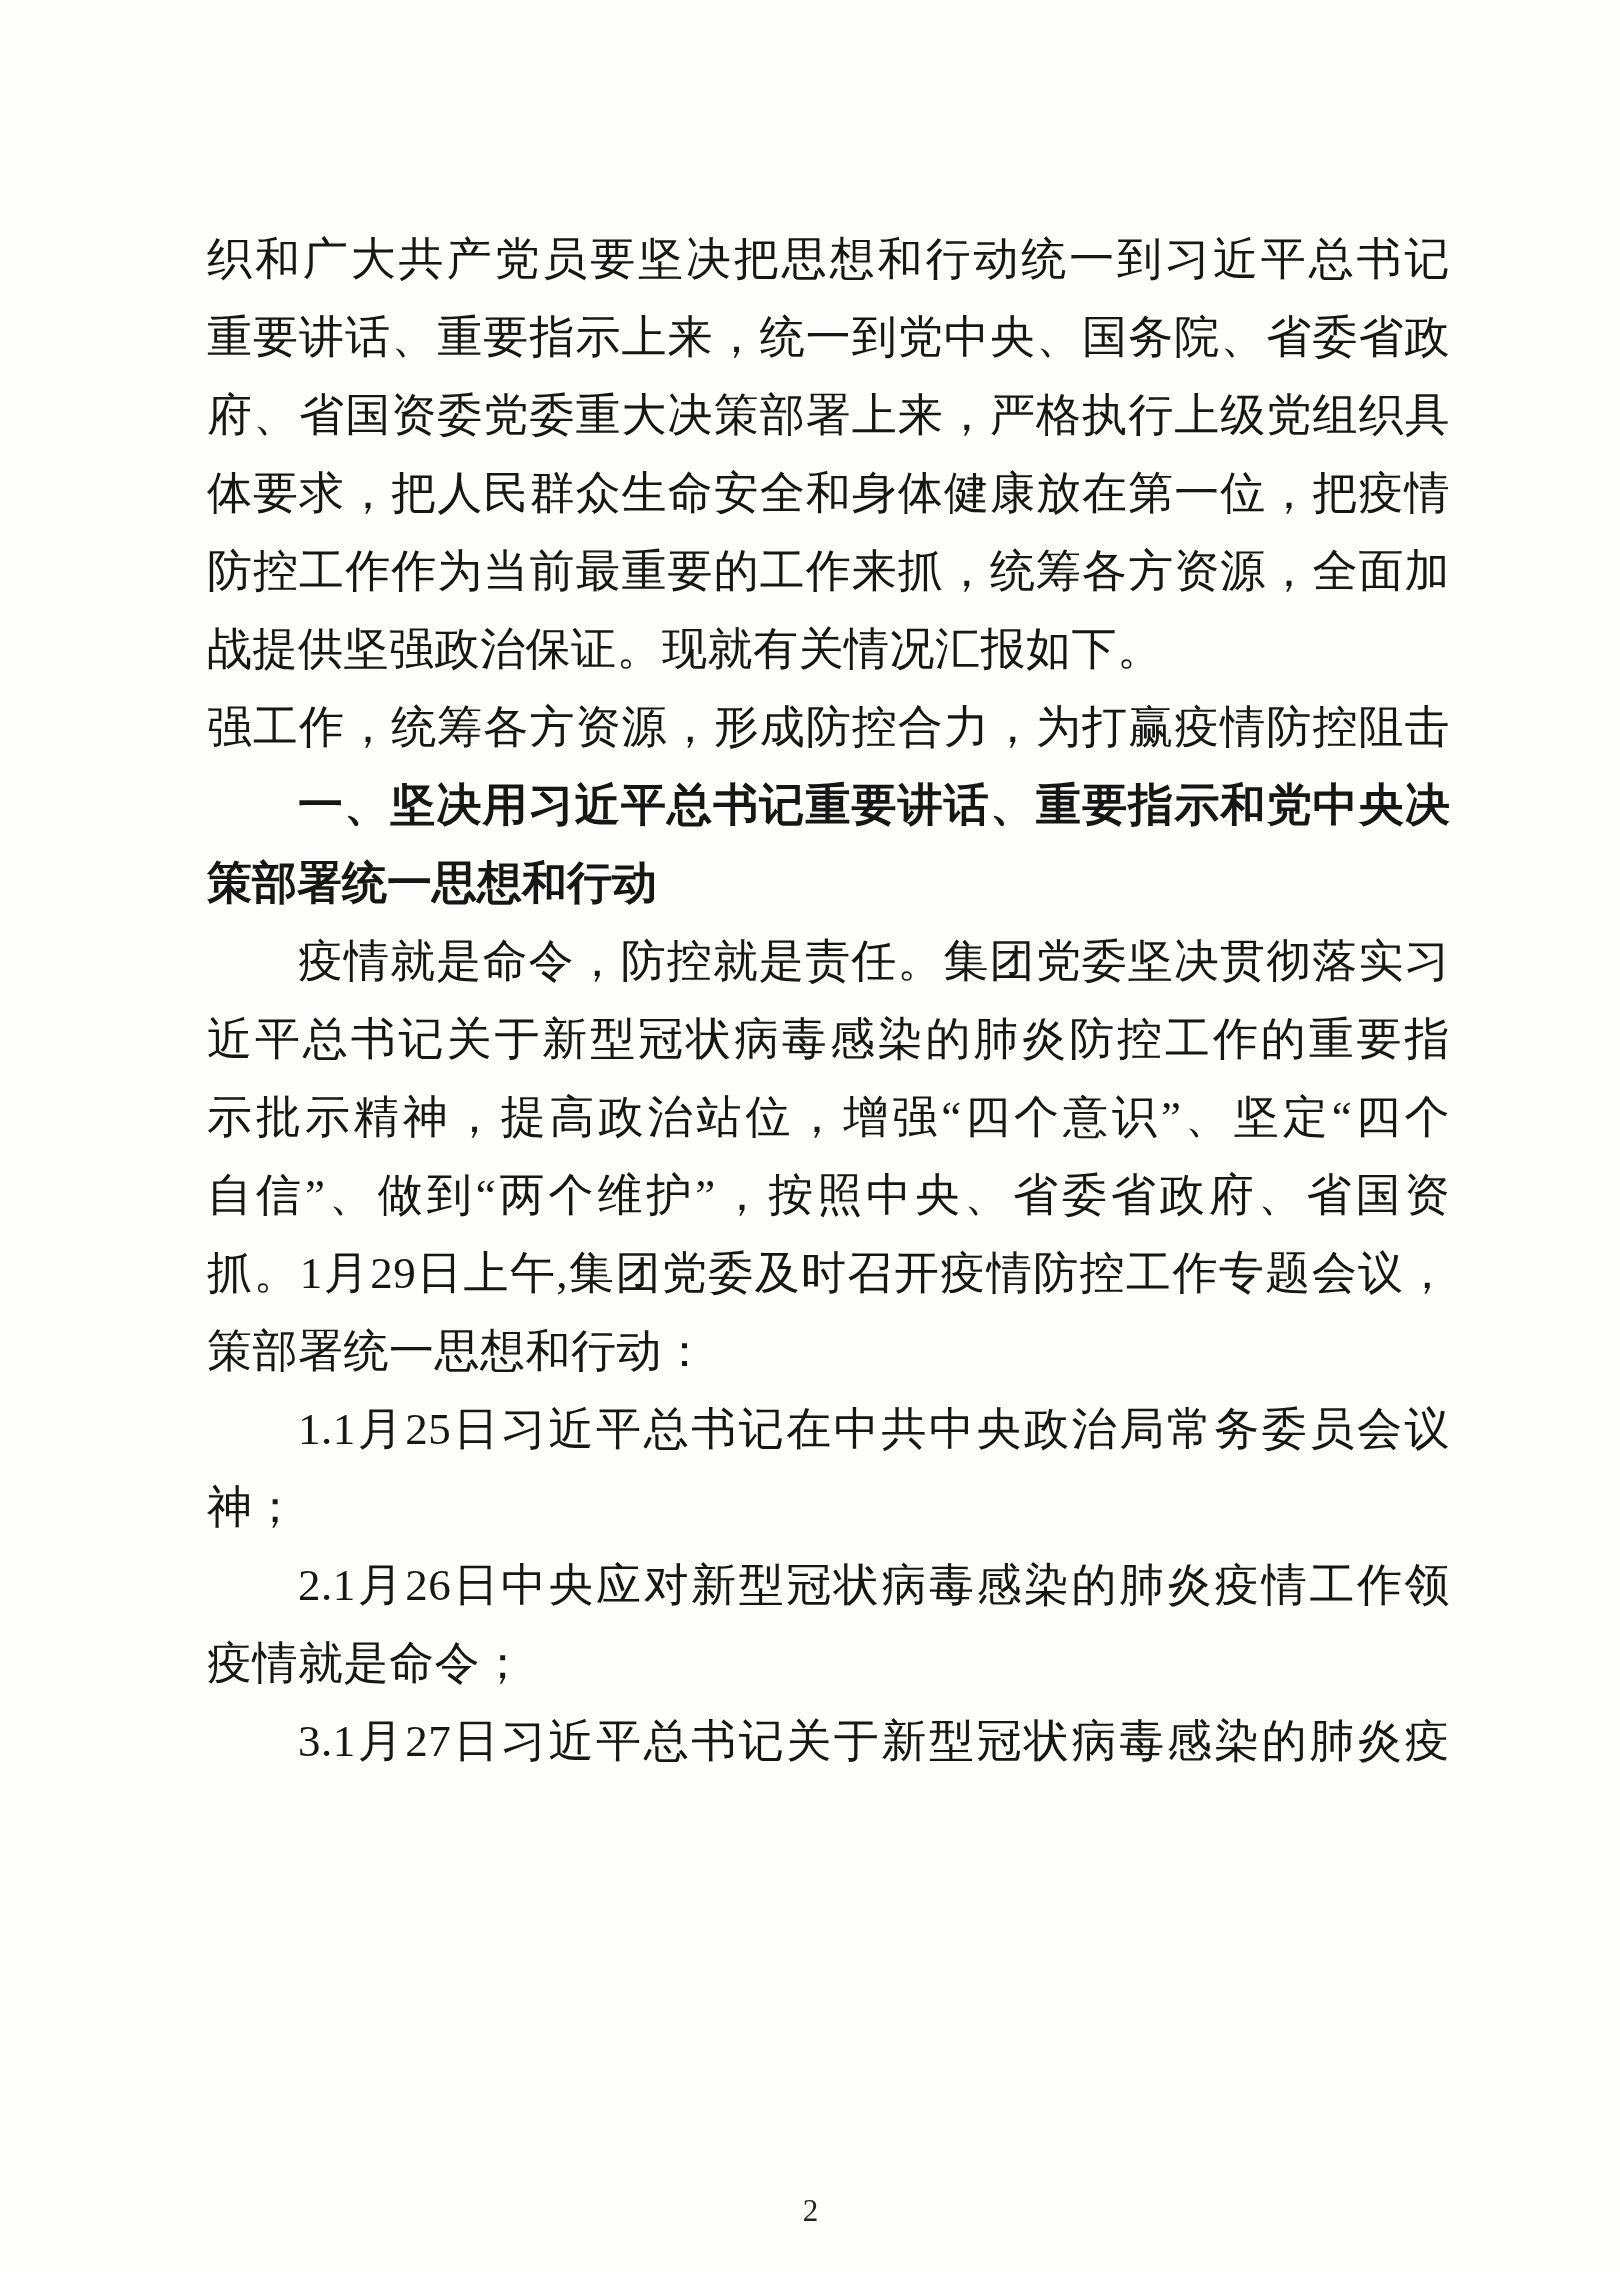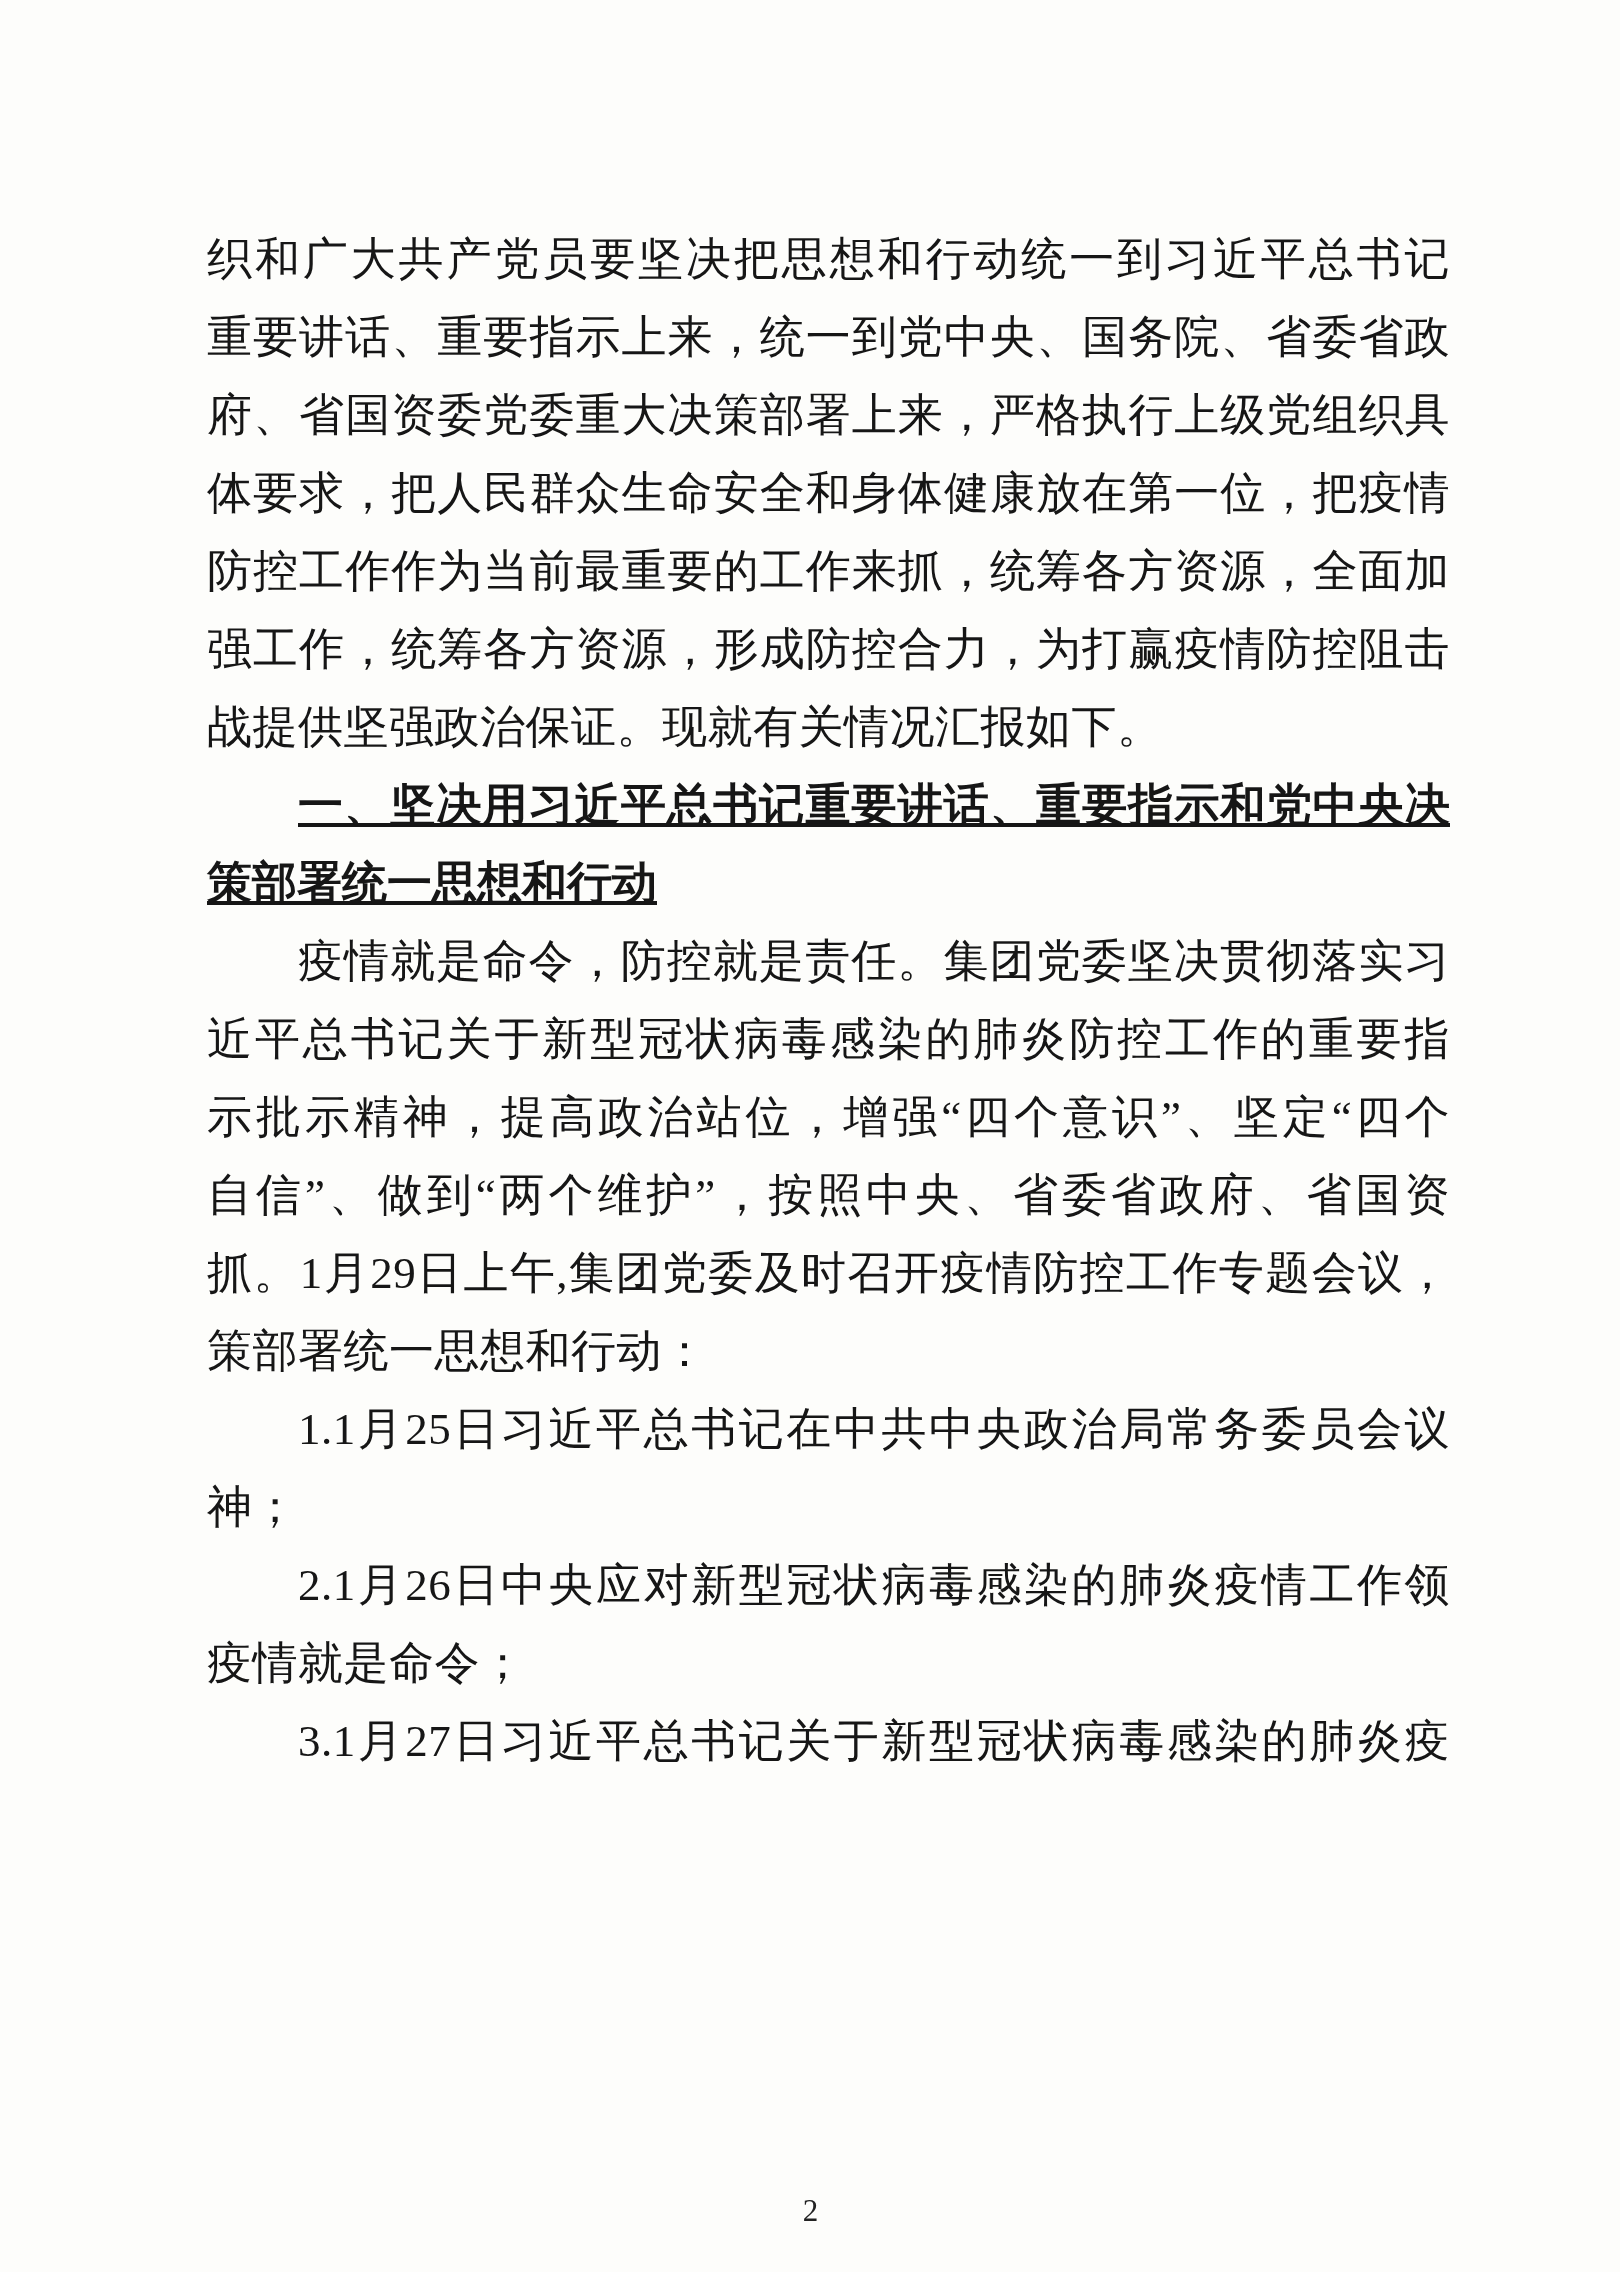--- a/index.html
+++ b/index.html
@@ -39,21 +39,20 @@
     white-space: normal;
     text-align-last: left;
   }
   .line.indent {
     text-indent: 91px;
   }
   .line.heading {
     font-family: "Liberation Sans", "DejaVu Sans", sans-serif;
     font-weight: 700;
     letter-spacing: 0;
-    text-decoration: underline;
   }
   .footer {
     position: absolute;
     top: 2186px;
     left: 0;
     width: 100%;
     text-align: center;
     font-size: 31px;
     line-height: 49px;
     color: #222;
@@ -62,22 +61,22 @@
 </head>
 <body>
 
 <div class="page">
   <div class="content" id="doc-body">
       <div class="line fill">织和广大共产党员要坚决把思想和行动统一到习近平总书记</div>
       <div class="line fill">重要讲话、重要指示上来，统一到党中央、国务院、省委省政</div>
       <div class="line fill">府、省国资委党委重大决策部署上来，严格执行上级党组织具</div>
       <div class="line fill">体要求，把人民群众生命安全和身体健康放在第一位，把疫情</div>
       <div class="line fill">防控工作作为当前最重要的工作来抓，统筹各方资源，全面加</div>
+      <div class="line nofill">战提供坚强政治保证。现就有关情况汇报如下。</div>
       <div class="line fill">强工作，统筹各方资源，形成防控合力，为打赢疫情防控阻击</div>
-      <div class="line nofill">战提供坚强政治保证。现就有关情况汇报如下。</div>
       <div class="line heading indent fill">一、坚决用习近平总书记重要讲话、重要指示和党中央决</div>
       <div class="line heading nofill">策部署统一思想和行动</div>
       <div class="line indent fill">疫情就是命令，防控就是责任。集团党委坚决贯彻落实习</div>
       <div class="line fill">近平总书记关于新型冠状病毒感染的肺炎防控工作的重要指</div>
       <div class="line fill">示批示精神，提高政治站位，增强“四个意识”、坚定“四个</div>
       <div class="line fill">自信”、做到“两个维护”，按照中央、省委省政府、省国资</div>
       <div class="line fill">抓。1月29日上午,集团党委及时召开疫情防控工作专题会议，</div>
       <div class="line nofill">策部署统一思想和行动：</div>
       <div class="line indent fill">1.1月25日习近平总书记在中共中央政治局常务委员会议</div>
       <div class="line nofill">神；</div>

